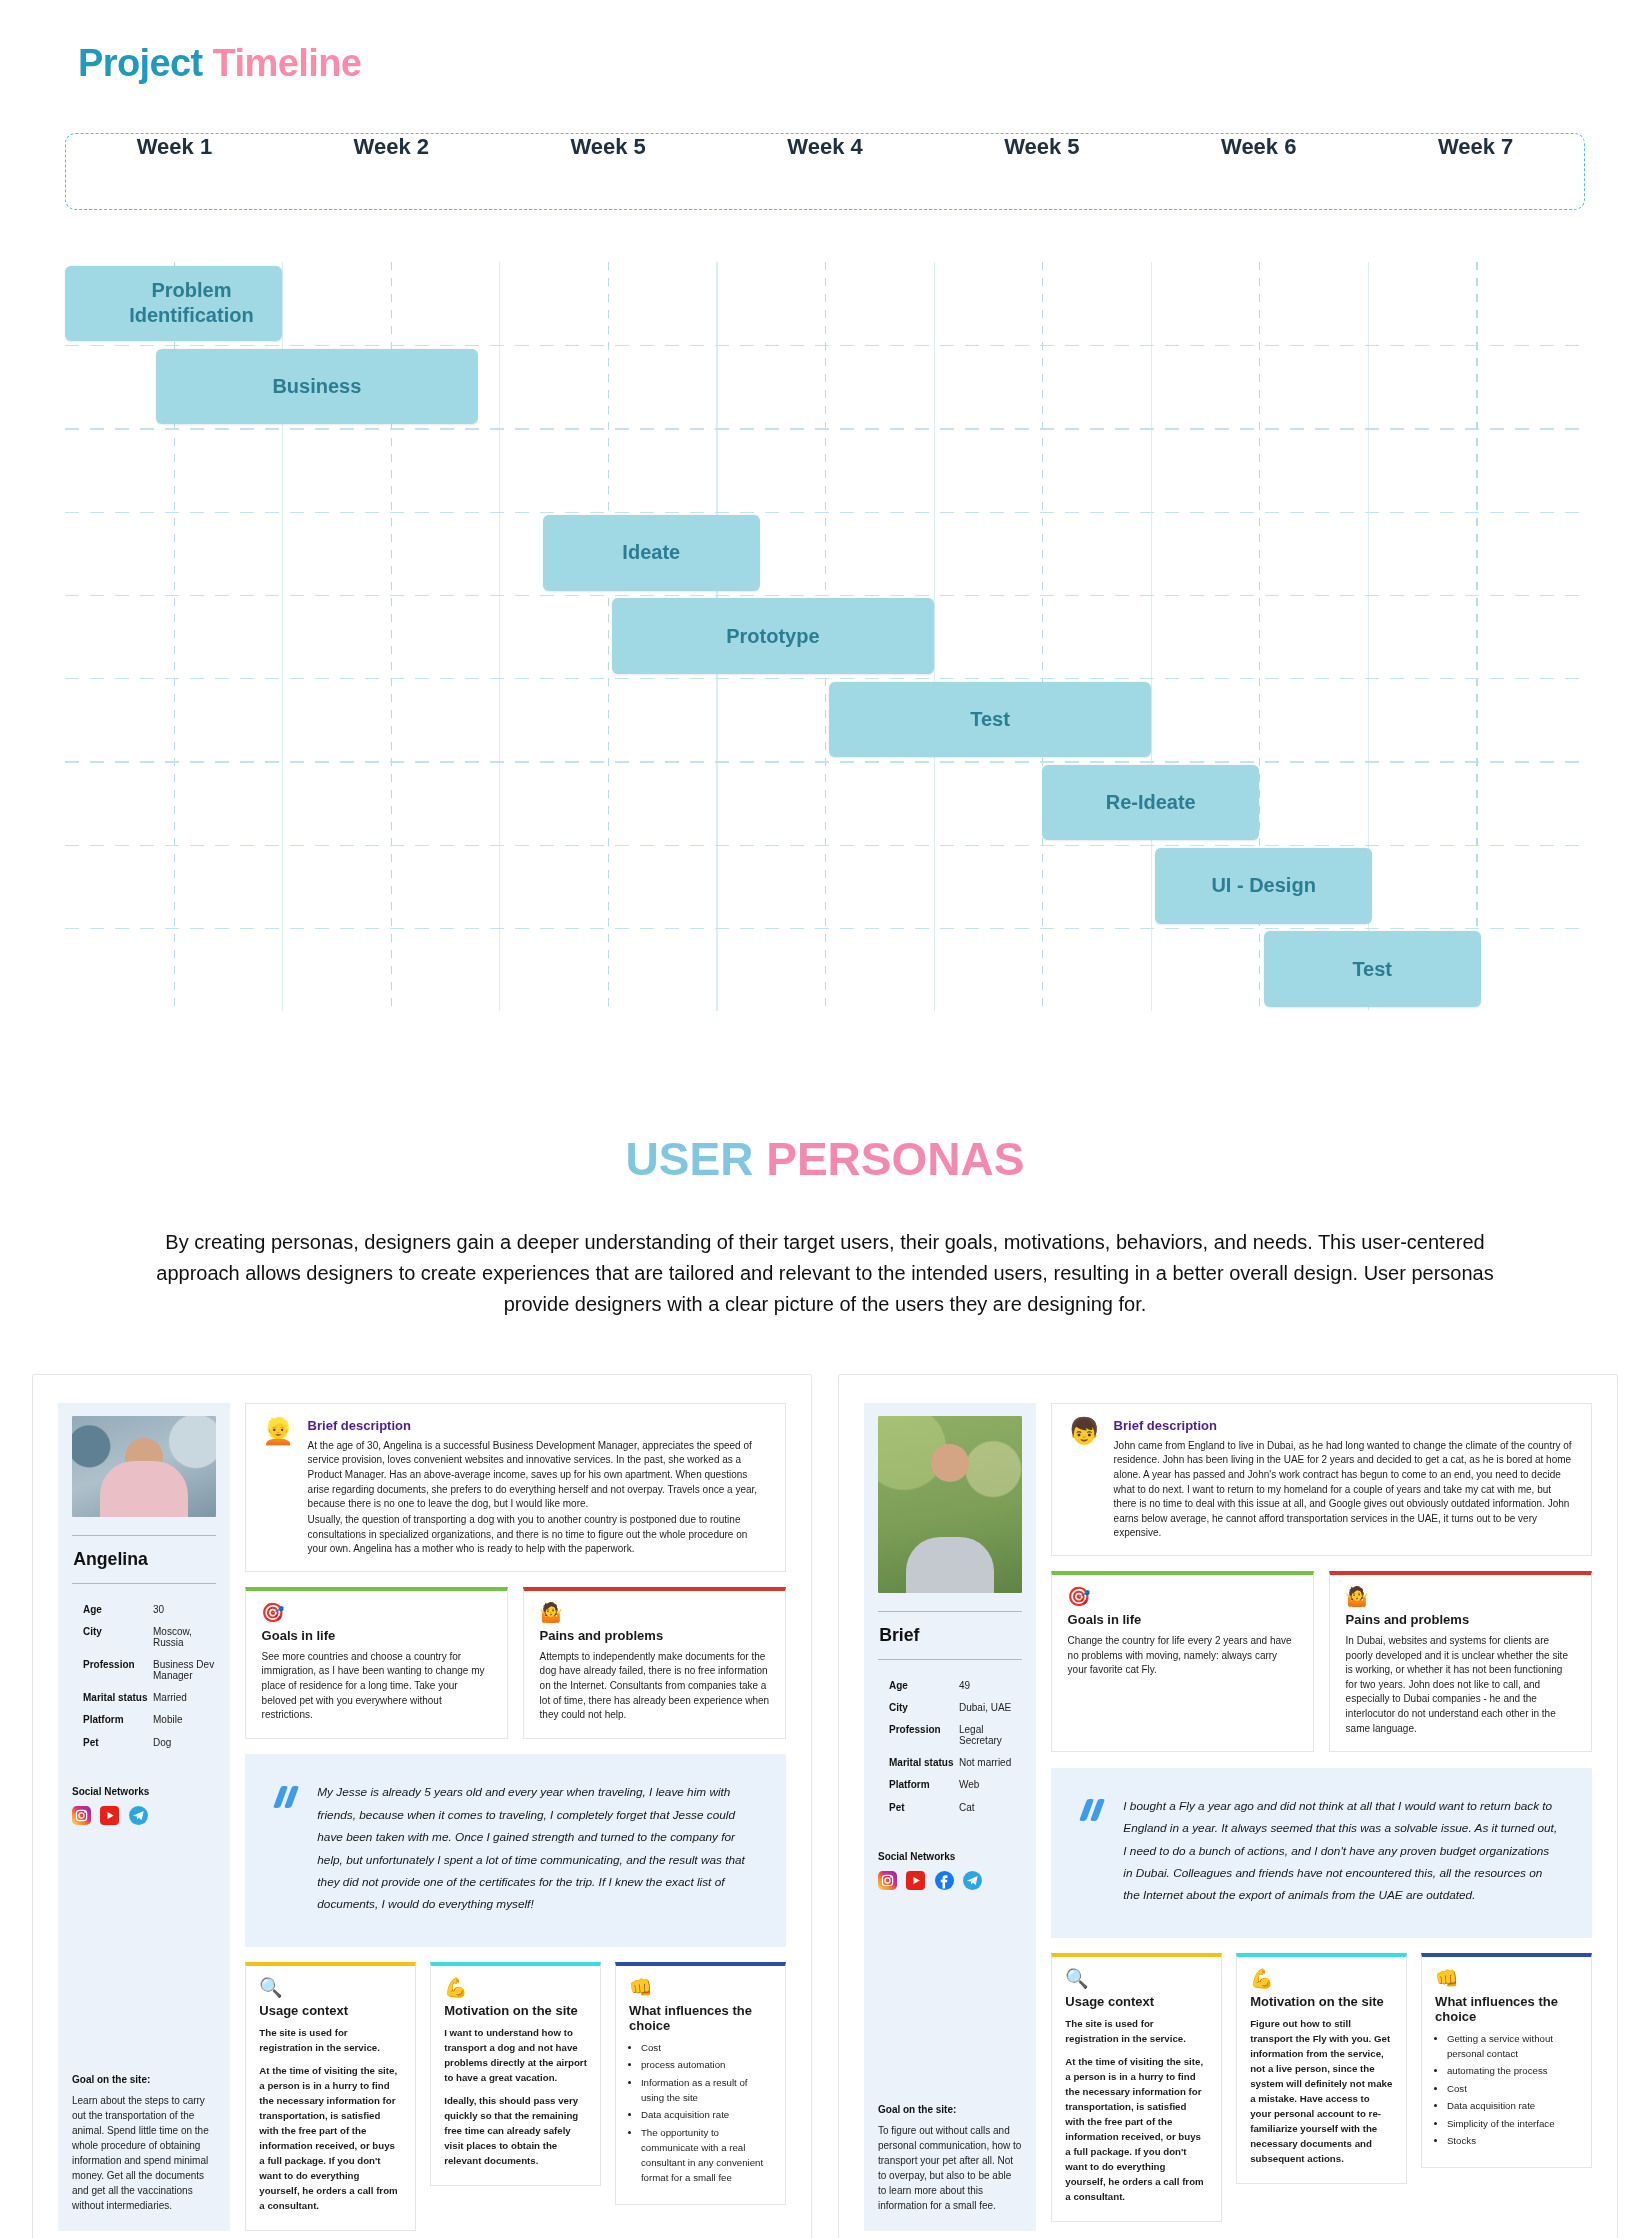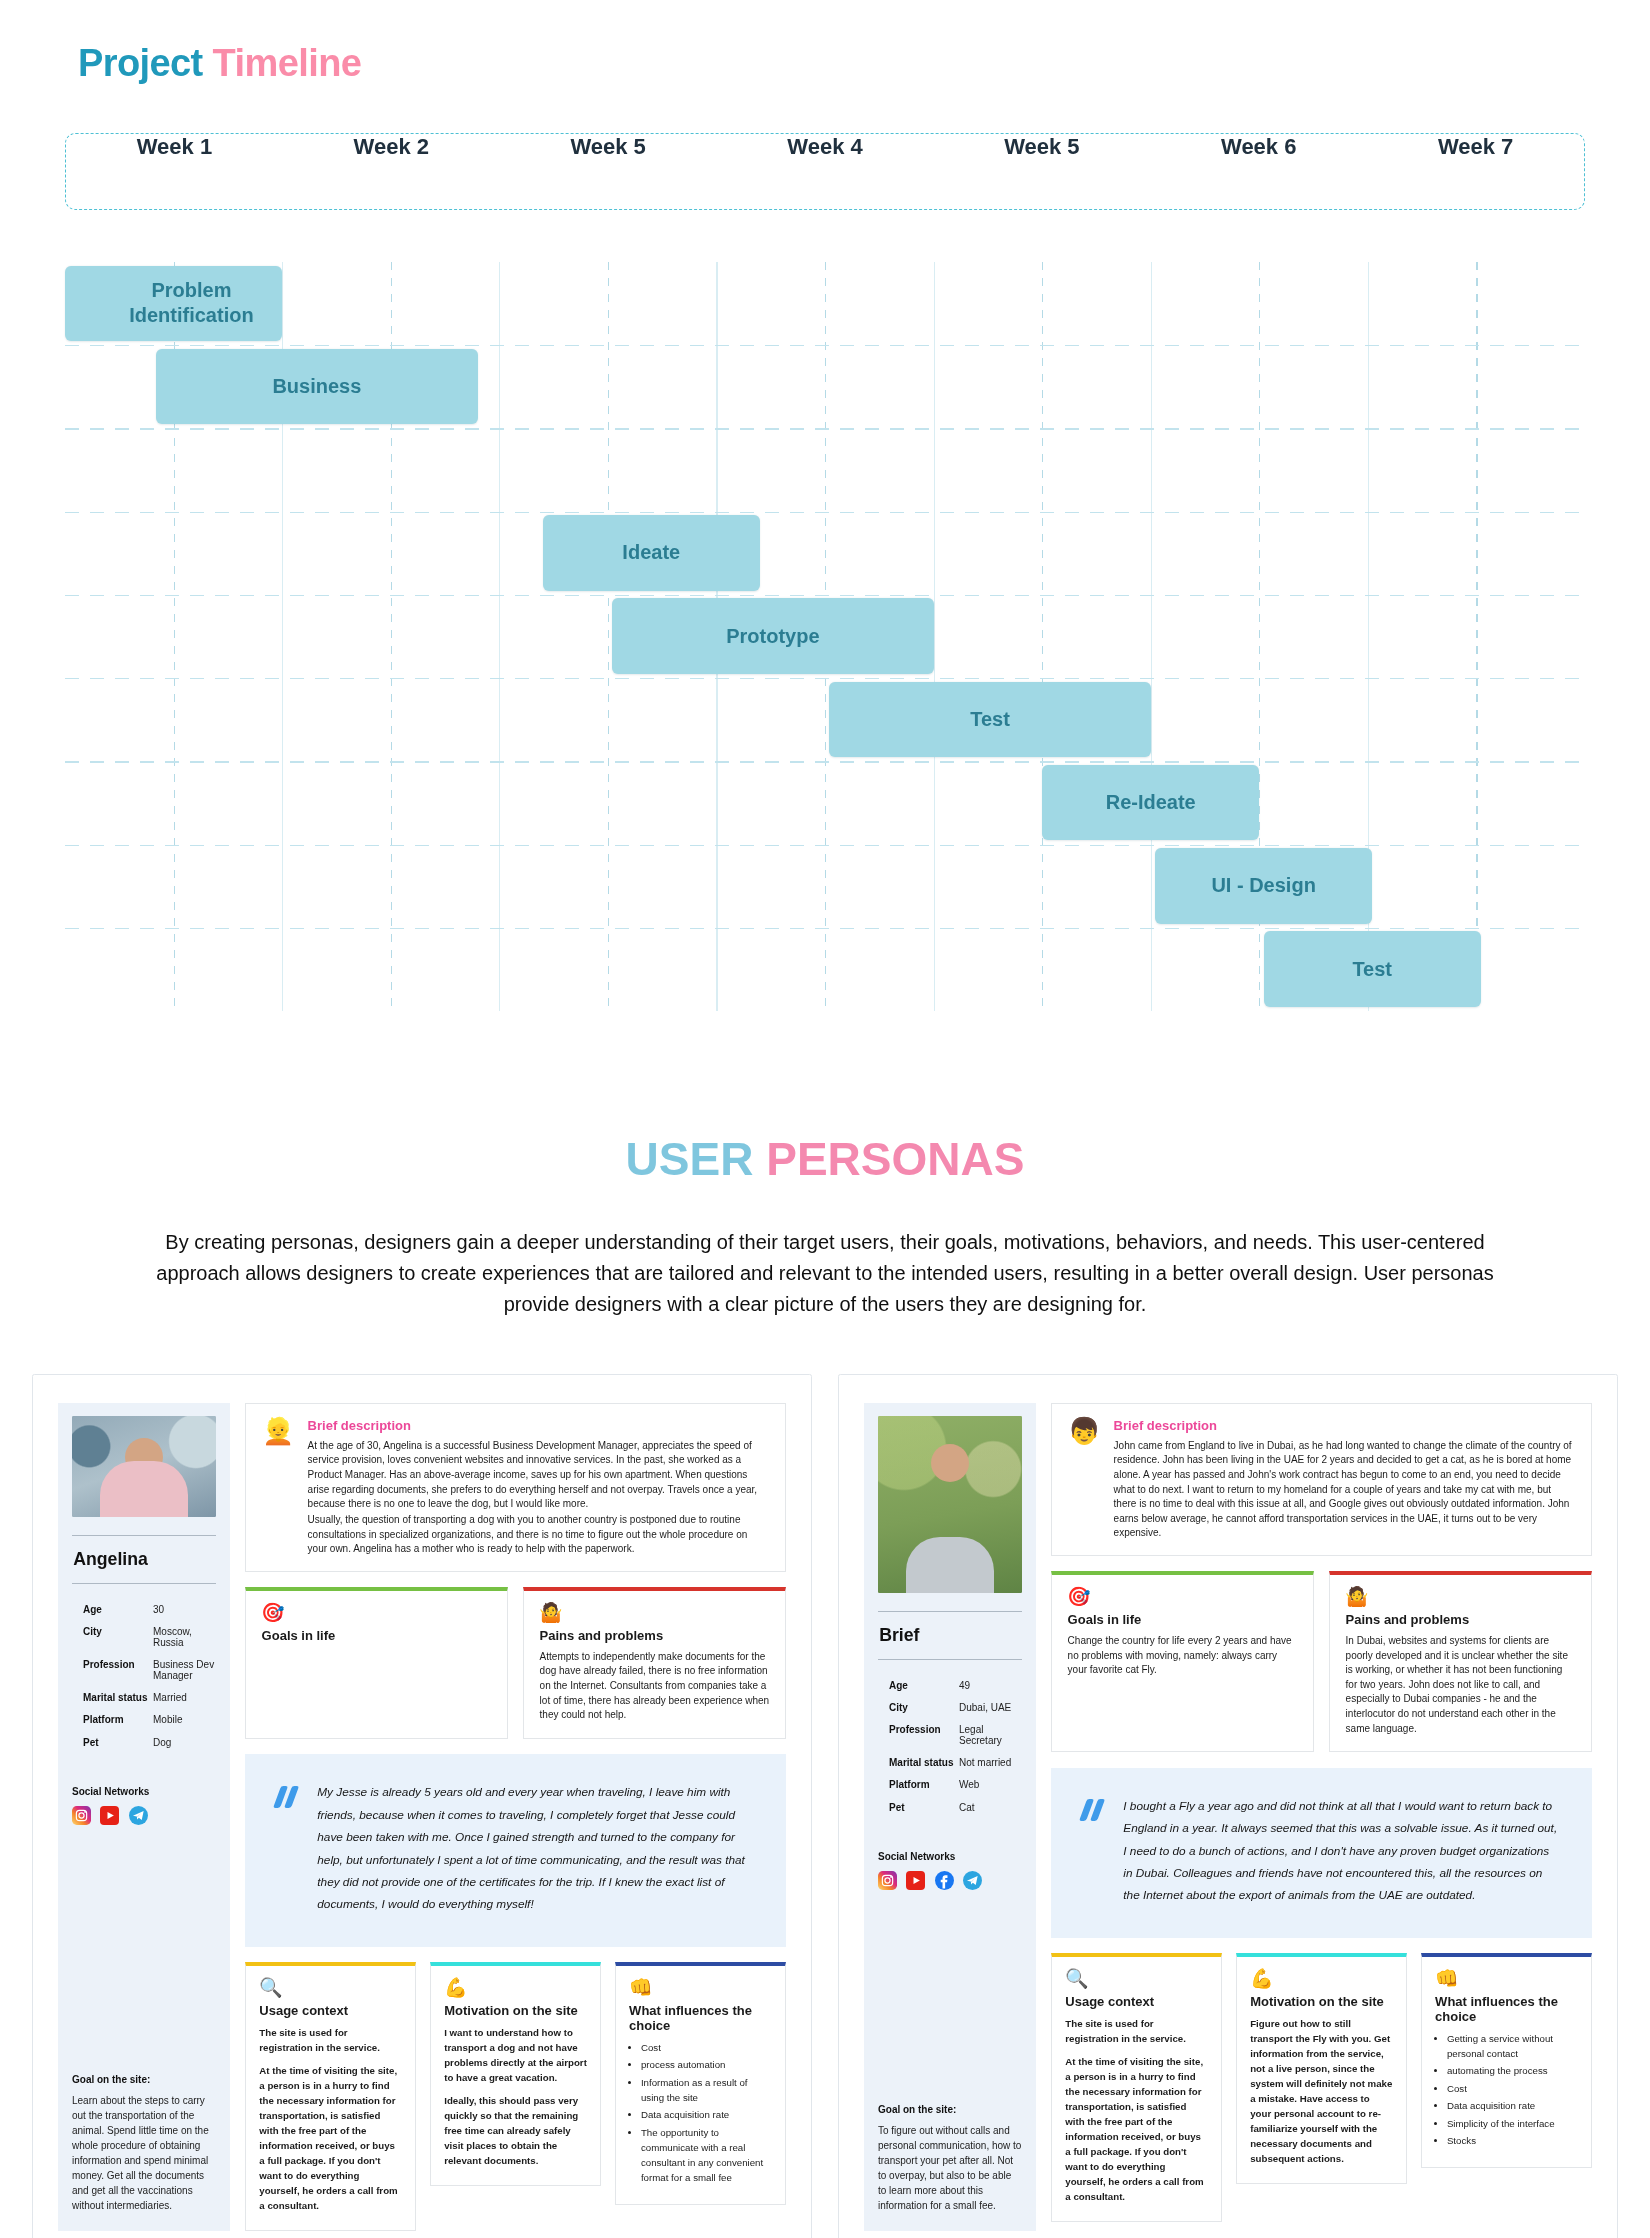--- a/index.html
+++ b/index.html
@@ -64,21 +64,21 @@
   .goal { margin-top:auto; padding-top:23.6px; }
   .goal-title { font-size:10px; font-weight:700; color:#111; }
   .goal-text { margin-top:8.3px; font-size:10px; line-height:1.5; color:#222; }
 
   
   .content { flex:1; display:flex; flex-direction:column; gap:15.3px; }
   .box { background:#fff; border:0.6px solid #E3E6E9; }
   .brief { display:flex; gap:11.8px; padding:14px 16.5px; }
   .emoji-lg { font-size:26px; line-height:1; flex:0 0 33px; }
   .emoji-sm { font-size:19px; line-height:1; display:block; }
-  .box-title { font-size:13px; font-weight:700; color:#ec4899; margin-bottom:5.9px; }
+  .box-title { font-size:13px; font-weight:700; color:#4c1d95; margin-bottom:5.9px; }
   .body-text { font-size:10px; line-height:1.46; color:#1c1c1c; }
   .body-text + .body-text { margin-top:1.2px; }
 
   .two-col { display:flex; gap:15.3px; align-items:stretch; }
   .two-col .box { flex:1; padding:11.8px 15.3px 15.3px; border-top-width:4.1px; border-top-style:solid; }
   .accent-green { border-top-color:#76C043 !important; }
   .accent-red { border-top-color:#D6342C !important; }
   .accent-yellow { border-top-color:#F2C114 !important; }
   .accent-cyan { border-top-color:#35E0DB !important; }
   .accent-navy { border-top-color:#2D4CA3 !important; }
@@ -230,20 +230,21 @@
           <div class="box-title">Brief description</div>
           <p class="body-text">At the age of 30, Angelina is a successful Business Development Manager, appreciates the speed of service provision, loves convenient websites and innovative services. In the past, she worked as a Product Manager. Has an above-average income, saves up for his own apartment. When questions arise regarding documents, she prefers to do everything herself and not overpay. Travels once a year, because there is no one to leave the dog, but I would like more.</p>
           <p class="body-text">Usually, the question of transporting a dog with you to another country is postponed due to routine consultations in specialized organizations, and there is no time to figure out the whole procedure on your own. Angelina has a mother who is ready to help with the paperwork.</p>
         </div>
       </div>
 
       <div class="two-col">
         <div class="box accent-green">
           <span class="emoji-sm">🎯</span>
           <div class="mini-head">Goals in life</div>
+          <p class="body-text">See more countries and choose a country for immigration, as I have been wanting to change my place of residence for a long time. Take your beloved pet with you everywhere without restrictions.</p>
         </div>
         <div class="box accent-red">
           <span class="emoji-sm">🤷</span>
           <div class="mini-head">Pains and problems</div>
           <p class="body-text">Attempts to independently make documents for the dog have already failed, there is no free information on the Internet. Consultants from companies take a lot of time, there has already been experience when they could not help.</p>
         </div>
       </div>
 
       <div class="quote">
         <span class="qmark">

